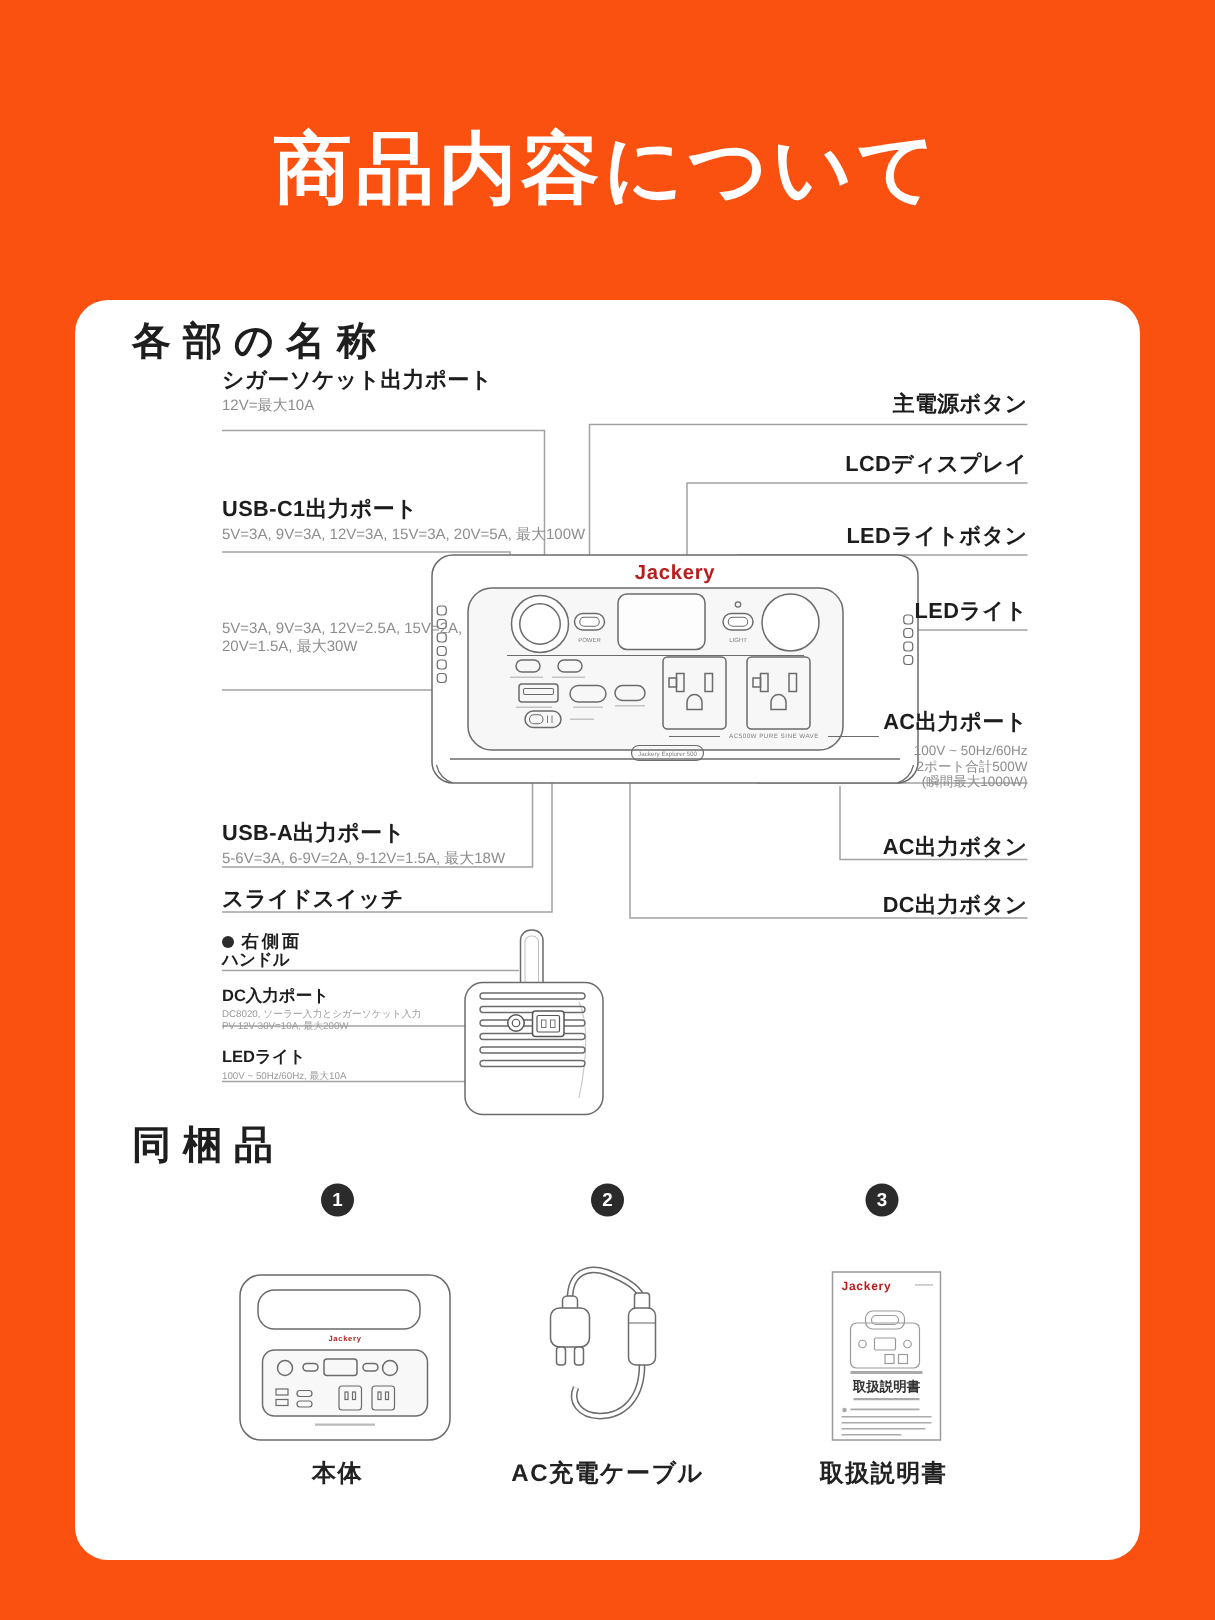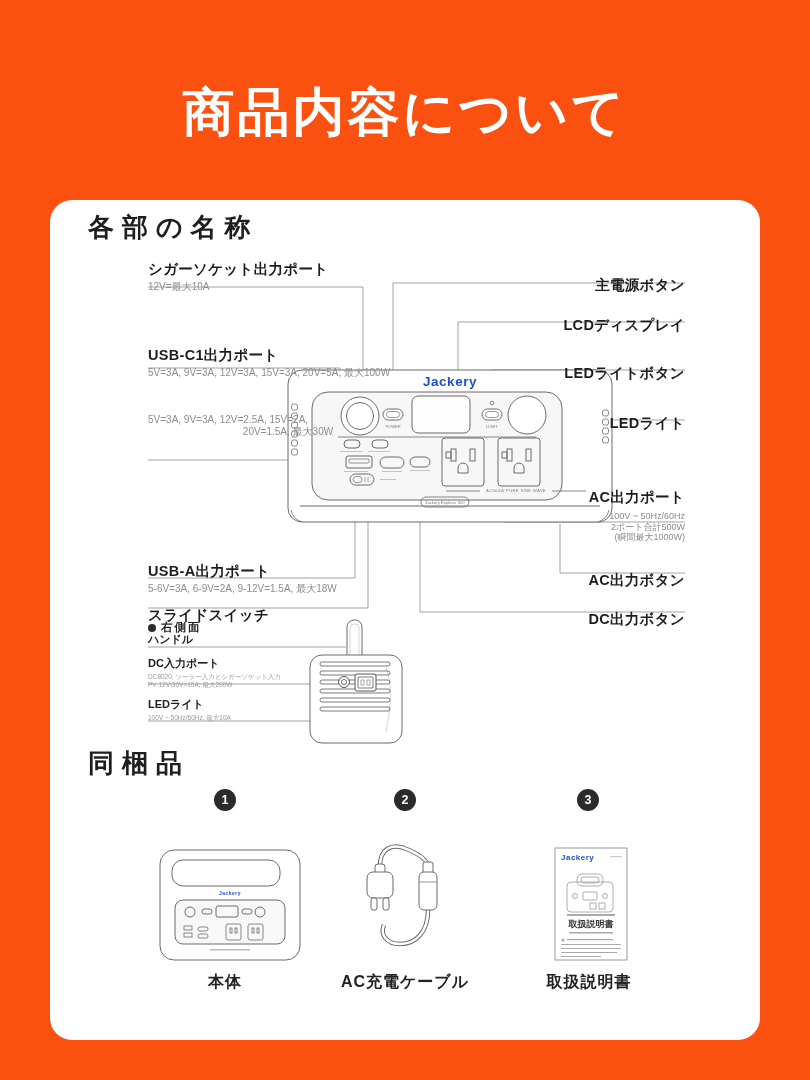--- a/index.html
+++ b/index.html
@@ -7,30 +7,30 @@
   body { font-family:"Liberation Sans","DejaVu Sans",sans-serif; background:#FB5110; overflow:hidden; }
   .page { position:relative; width:810px; height:1012px; background:#FB5110; }
   .page-title { position:absolute; top:78px; left:0; width:810px; text-align:center;
     color:#fff; font-size:52px; font-weight:800; letter-spacing:3px; }
   .card { position:absolute; left:50px; top:200px; width:710px; height:840px;
     background:#fff; border-radius:22px; }
   .art { position:absolute; left:0; top:0; width:710px; height:840px; }
   .sec-h { position:absolute; font-size:26px; font-weight:800; letter-spacing:8px; color:#1e1e1e; }
   .lblL { position:absolute; left:98px; width:280px; text-align:left; }
   .lblR { position:absolute; right:75px; width:250px; text-align:right; }
-  .lbl-title { font-size:14.5px; font-weight:700; color:#1d1d1d; letter-spacing:.3px;margin-top:16px; }
+  .lbl-title { font-size:14.5px; font-weight:700; color:#1d1d1d; letter-spacing:.3px; }
   .lbl-spec { font-size:10px; color:#8d8d8d; margin-top:2px; line-height:12px; }
   .lblR .lbl-spec { font-size:9px; line-height:10.5px; margin-top:4px; }
   .side-title { font-size:11px; font-weight:700; color:#1d1d1d; }
   .side-spec { font-size:6.5px; color:#9a9a9a; line-height:8px; margin-top:2px; }
   .side-view-tag { position:absolute; left:98px; top:420px; display:flex; align-items:center; gap:5px; }
   .dot { width:8px; height:8px; border-radius:50%; background:#2c2c2c; display:inline-block; }
   .side-view-tag .side-title { font-size:11.5px; letter-spacing:2px; }
   .ov { position:absolute; text-align:center; color:#7d7d7d; }
-  .brand { font-weight:800; color:#1d4ed8; letter-spacing:.5px; }
+  .brand { font-weight:800; color:#b91c1c; letter-spacing:.5px; }
   .num-badge { position:absolute; width:22px; height:22px; border-radius:50%; background:#2b2b2b;
     color:#fff; font-size:12.5px; font-weight:700; text-align:center; line-height:22px; }
   .caption { position:absolute; top:772px; text-align:center; font-size:16px; font-weight:600;
     color:#222; letter-spacing:1px; }
 </style>
 </head>
 <body>
 
 <div class="page">
 
@@ -227,21 +227,21 @@
     <div class="lblL" style="top:44px;">
       <div class="lbl-title">シガーソケット出力ポート</div>
       <div class="lbl-spec">12V=最大10A</div>
     </div>
     <div class="lblL" style="top:130px;">
       <div class="lbl-title">USB-C1出力ポート</div>
       <div class="lbl-spec">5V=3A, 9V=3A, 12V=3A, 15V=3A, 20V=5A, 最大100W</div>
     </div>
     <div class="lblL" style="top:212px;">
       <div class="lbl-spec">5V=3A, 9V=3A, 12V=2.5A, 15V=2A,</div>
-      <div class="lbl-spec" style="margin-top:0;text-align:center;">20V=1.5A, 最大30W</div>
+      <div class="lbl-spec" style="margin-top:0;">20V=1.5A, 最大30W</div>
     </div>
     <div class="lblL" style="top:346px;">
       <div class="lbl-title">USB-A出力ポート</div>
       <div class="lbl-spec">5-6V=3A, 6-9V=2A, 9-12V=1.5A, 最大18W</div>
     </div>
     <div class="lblL" style="top:390px;">
       <div class="lbl-title">スライドスイッチ</div>
     </div>
 
     <div class="lblR" style="top:100px;">

